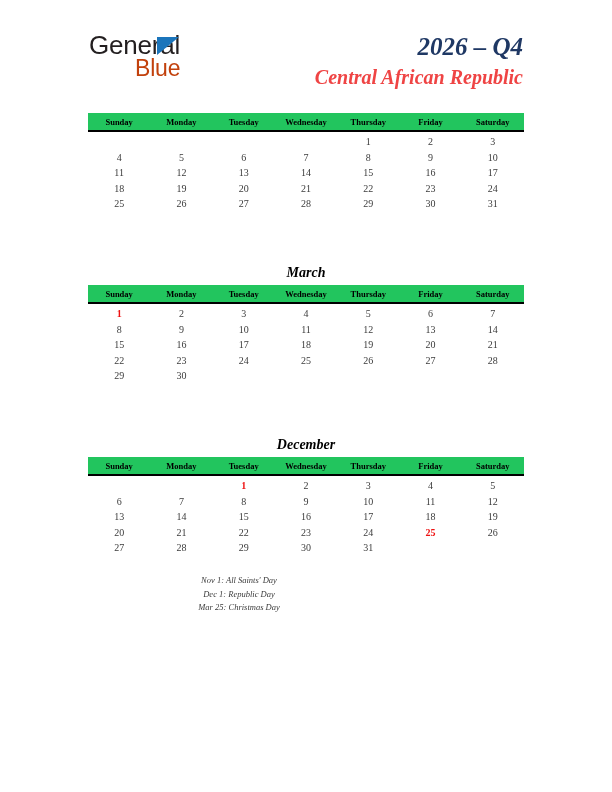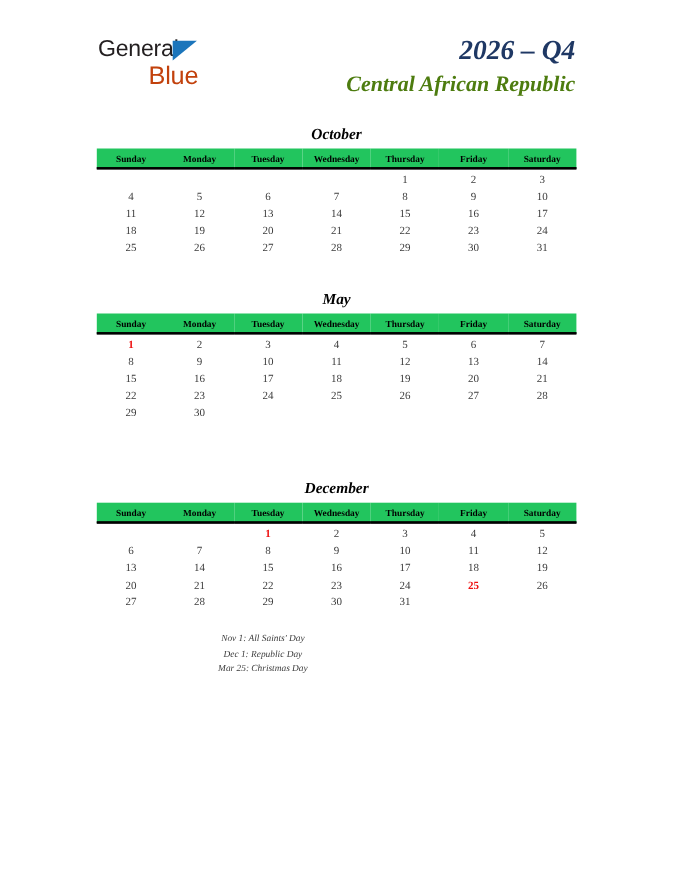--- a/index.html
+++ b/index.html
@@ -27,21 +27,21 @@
     position: absolute;
     left: 89px;
     top: 33px;
     width: 190px;
     height: 50px;
   }
   #logo-general {
     position: absolute;
     left: 0; top: 0;
     font-family: "Liberation Sans", "DejaVu Sans", sans-serif;
-    font-size: 21px;
+    font-size: 26px;
     letter-spacing: -0.2px;
     color: #231f20;
     line-height: 24px;
   }
   #logo-triangle {
     position: absolute;
     left: 68px;
     top: 4px;
     width: 0; height: 0;
     border-top: 18px solid #1b75bb;
@@ -72,21 +72,21 @@
     font-style: italic;
     color: #1f3864;
     line-height: 30px;
     white-space: nowrap;
   }
   #country-title {
     font-family: "Liberation Serif", "DejaVu Serif", serif;
     font-size: 20px;
     font-weight: bold;
     font-style: italic;
-    color: #4d7c0f;
+    color: #ef4444;
     line-height: 26px;
     margin-top: 2px;
     white-space: nowrap;
     text-align: right;
   }
 
   
   .month-block {
     position: absolute;
     left: 88px;
@@ -169,21 +169,20 @@
   </div>
 
   <div id="title-block">
     <div id="quarter-title">2026 – Q4</div>
     <div id="country-title">Central African Republic</div>
   </div>
 
 </div>
 
 <div class="month-block" id="month-0">
-  <div class="month-name">October</div>
   <table class="cal">
     <thead>
       <tr>
         <th>Sunday</th>
         <th>Monday</th>
         <th>Tuesday</th>
         <th>Wednesday</th>
         <th>Thursday</th>
         <th>Friday</th>
         <th>Saturday</th>
@@ -233,21 +232,21 @@
           <td>28</td>
           <td>29</td>
           <td>30</td>
           <td>31</td>
         </tr>
       </tbody>
   </table>
 </div>
 
 <div class="month-block" id="month-1">
-  <div class="month-name">May</div>
+  <div class="month-name">March</div>
   <table class="cal">
     <thead>
       <tr>
         <th>Sunday</th>
         <th>Monday</th>
         <th>Tuesday</th>
         <th>Wednesday</th>
         <th>Thursday</th>
         <th>Friday</th>
         <th>Saturday</th>

